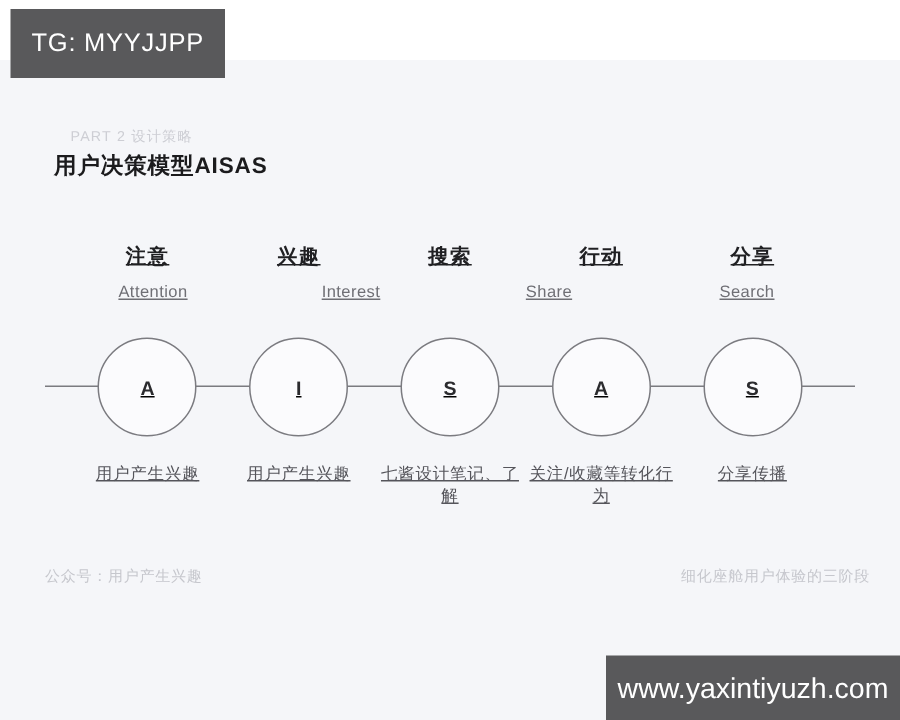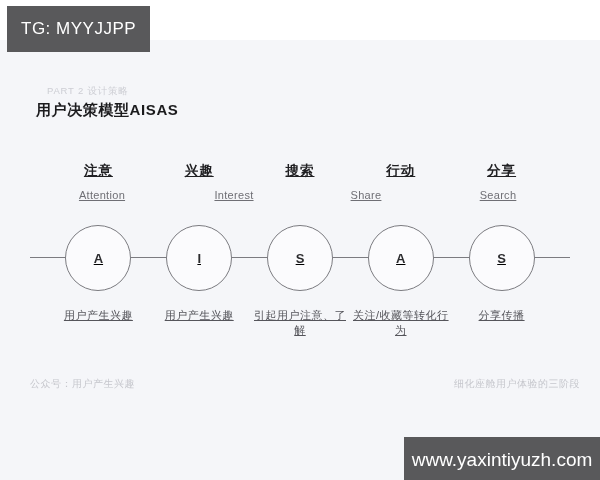--- a/index.html
+++ b/index.html
@@ -184,21 +184,21 @@
   <div class="cell">
     <div class="circle">
       <span>S</span>
     </div>
   </div>
 </div>
 
 <div class="row row-desc">
   <div class="cell">用户产生兴趣</div>
   <div class="cell">用户产生兴趣</div>
-  <div class="cell">引起用户注意、了解</div>
+  <div class="cell">七酱设计笔记、了解</div>
   <div class="cell">关注/收藏等转化行为</div>
   <div class="cell">分享传播</div>
 </div>
 
 <div class="footer-left">公众号：用户产生兴趣</div>
 <div class="footer-right">细化座舱用户体验的三阶段</div>
 
 <div class="site-bar">
   <span>www.yaxintiyuzh.com</span>
 </div>

